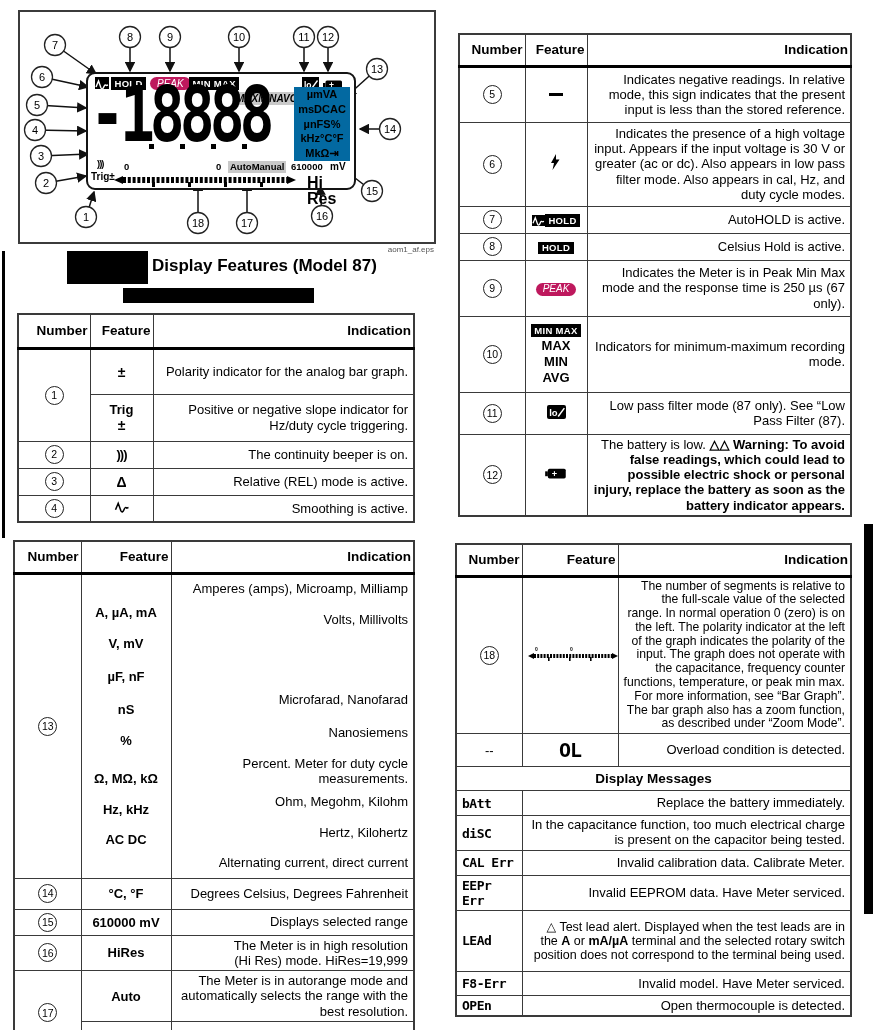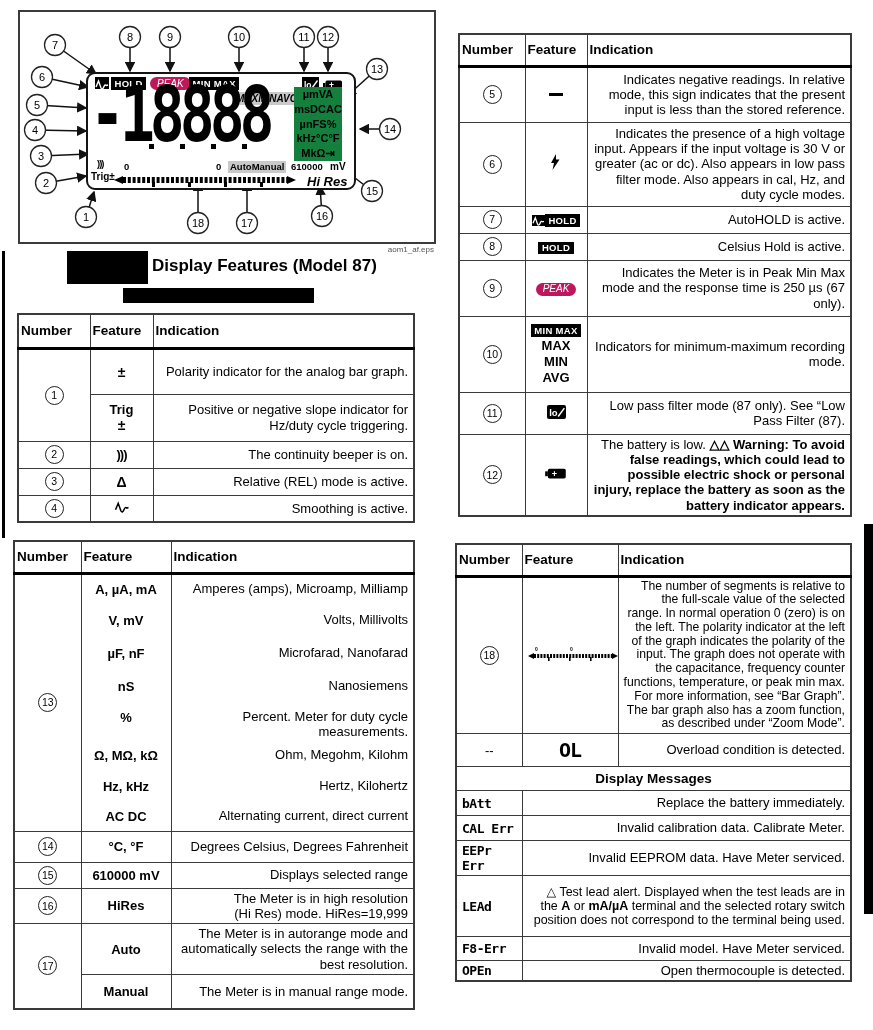--- a/index.html
+++ b/index.html
@@ -18,31 +18,31 @@
   .peakbadge{background:#be185d;color:#fff;font-weight:normal;font-style:italic;font-size:10px;border-radius:8px;padding:1.5px 7px;display:inline-block;line-height:1;}
   .graybg{background:#c9c9c9;}
   .annlbl{font-weight:bold;font-size:10px;line-height:1;}
   .digits{
     position:absolute;left:2px;top:12px;line-height:.78;
     font-family:"DejaVu Sans Mono",monospace;font-weight:bold;font-size:58px;letter-spacing:-5px;
     transform:scaleY(1.32);transform-origin:top left;
   }
   .dot{position:absolute;width:5px;height:5px;background:#000;}
   .units{
-    position:absolute;left:206px;top:13px;width:48px;height:74px;background:#15803d;
+    position:absolute;left:206px;top:13px;width:56px;height:74px;background:#0369a1;
     font-weight:bold;font-size:11px;line-height:14.8px;text-align:center;white-space:nowrap;
   }
   .lcdsmall{position:absolute;font-weight:bold;font-size:9.5px;line-height:1;}
 
   
   .tblwrap{position:absolute;}
   table.tbl{border-collapse:collapse;table-layout:fixed;width:100%;font-family:"Liberation Sans",sans-serif;font-size:13px;}
   table.tbl{border:2px solid #3a3a3a;}
   .tbl th,.tbl td{border:1.5px solid #3a3a3a;padding:2px 5px;vertical-align:middle;}
-  .tbl th{font-size:13.5px;border-bottom:3.5px solid #000;text-align:left;padding:6px 2px;}
+  .tbl th{font-size:13.5px;border-bottom:3.5px solid #000;text-align:right;padding:6px 2px;}
   .c{text-align:center;}
   .ind{padding-left:9px;line-height:1.18;text-align:right;}
   .feat{font-weight:bold;text-align:center;}
   .vtop{vertical-align:top;padding-top:4px;}
   .prelines{white-space:pre-line;}
   .circ{
     display:inline-flex;width:17px;height:17px;border:1.2px solid #222;border-radius:50%;
     align-items:center;justify-content:center;font-size:10.5px;line-height:1;background:#fff;
   }
   .lcdcode{font-family:"DejaVu Sans Mono",monospace;font-weight:bold;font-size:13px;letter-spacing:-.5px;}
@@ -180,21 +180,21 @@
       <svg width="182" height="13" viewBox="0 0 182 13">
         <polygon points="0,6 9,2 9,10" fill="#000"></polygon>
         <polygon points="182,6 173,2 173,10" fill="#000"></polygon>
         <line x1="9" y1="6" x2="173" y2="6" stroke="#000" stroke-width="6" stroke-dasharray="3,1.8"></line>
         <rect x="38" y="8" width="3" height="5" fill="#000"></rect>
         <rect x="74" y="8" width="3" height="5" fill="#000"></rect>
         <rect x="110" y="8" width="3" height="5" fill="#000"></rect>
         <rect x="146" y="8" width="3" height="5" fill="#000"></rect>
       </svg>
     </span>
-    <span class="lcdsmall" style="left:219px;top:101px;font-size:13px;font-style:italic;">Hi Res</span>
+    <span class="lcdsmall" style="left:219px;top:101px;font-size:16px;">Hi Res</span>
   </div>
 </div>
 
 <div class="abs epslbl" style="left:355px;top:245px;width:79px;text-align:right;">aom1_af.eps</div>
 <div class="abs blackbox" style="left:67px;top:251px;width:81px;height:33px;"></div>
 <div class="abs caption" style="left:152px;top:256px;">Display Features (Model 87)</div>
 <div class="abs blackbox" style="left:123px;top:288px;width:191px;height:15px;"></div>
 <div class="abs blackbox" style="left:2px;top:251px;width:3px;height:287px;"></div>
 <div class="abs blackbox" style="left:864px;top:524px;width:9px;height:390px;"></div>
 
@@ -350,21 +350,21 @@
         <div style="height:33px;">µF, nF</div>
         <div style="height:31px;">nS</div>
         <div style="height:38px;">%</div>
         <div style="height:31px;">Ω, MΩ, kΩ</div>
         <div style="height:30px;">Hz, kHz</div>
         <div style="height:21px;">AC DC</div>
       </td>
       <td class="ind vtop" style="padding-top:6px;">
         <div style="height:31px;">Amperes (amps), Microamp, Milliamp</div>
         <div style="height:33px;">Volts, Millivolts</div>
-        <div style="height:33px;">Microfarad, Nanofarad</div>
+        <div style="height:33px;margin-top:47px;">Microfarad, Nanofarad</div>
         <div style="height:31px;">Nanosiemens</div>
         <div style="height:38px;">Percent. Meter for duty cycle measurements.</div>
         <div style="height:31px;">Ohm, Megohm, Kilohm</div>
         <div style="height:30px;">Hertz, Kilohertz</div>
         <div style="height:21px;">Alternating current, direct current</div>
       </td>
     </tr>
     <tr style="height:31px;">
       <td class="c"><span class="circ">14</span></td>
       <td class="feat">°C, °F</td>
@@ -428,20 +428,24 @@
       <td class="feat olglyph">OL</td>
       <td class="ind">Overload condition is detected.</td>
     </tr>
     <tr style="height:24px;">
       <td class="msgtitle" colspan="3">Display Messages</td>
     </tr>
     <tr style="height:25px;">
       <td class="lcdcode">bAtt</td>
       <td class="ind" colspan="2">Replace the battery immediately.</td>
     </tr>
+    <tr style="height:34px;">
+      <td class="lcdcode">diSC</td>
+      <td class="ind" colspan="2" style="line-height:1.15;">In the capacitance function, too much electrical charge is present on the capacitor being tested.</td>
+    </tr>
     <tr style="height:25px;">
       <td class="lcdcode">CAL Err</td>
       <td class="ind" colspan="2">Invalid calibration data. Calibrate Meter.</td>
     </tr>
     <tr style="height:25px;">
       <td class="lcdcode">EEPr Err</td>
       <td class="ind" colspan="2">Invalid EEPROM data. Have Meter serviced.</td>
     </tr>
     <tr style="height:61px;">
       <td class="lcdcode">LEAd</td>

